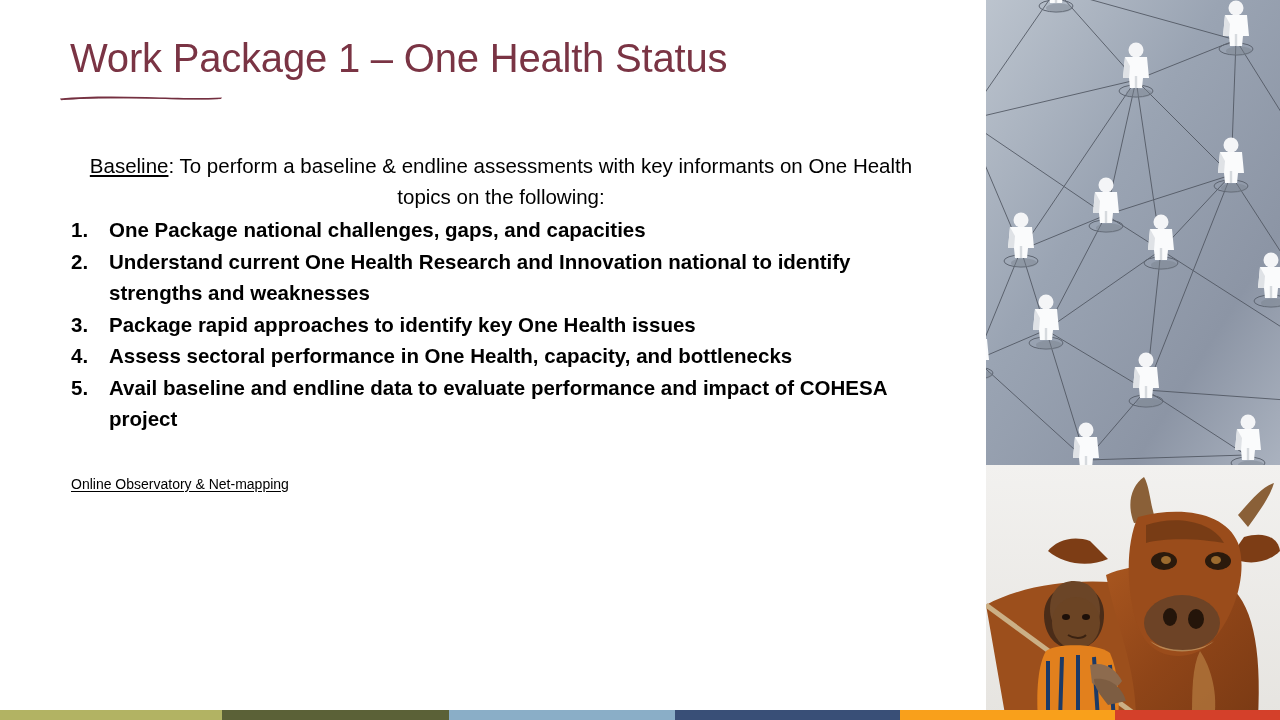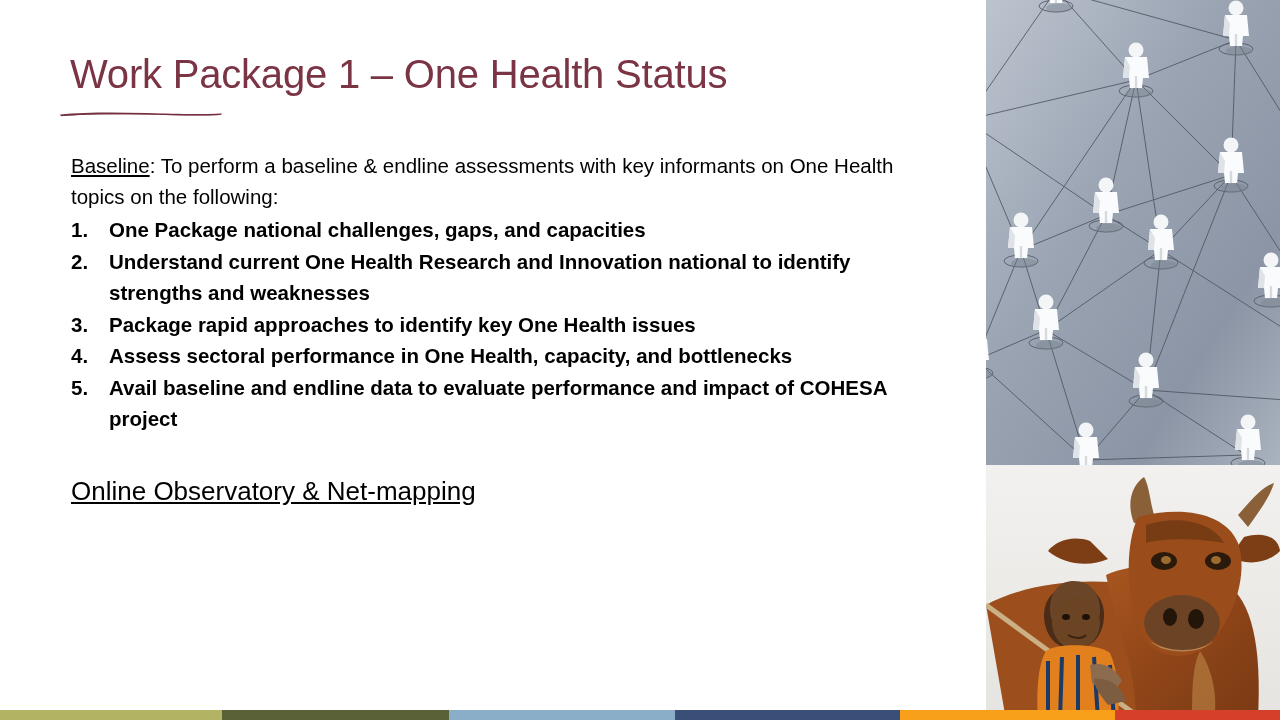--- a/index.html
+++ b/index.html
@@ -5,21 +5,21 @@
   * { margin:0; padding:0; box-sizing:border-box; }
   html, body { width:1280px; height:720px; overflow:hidden; }
   body {
     background:#ffffff;
     font-family:"Liberation Sans", sans-serif;
     position:relative;
   }
   .slide { position:absolute; inset:0; background:#fff; }
 
   
-  .title-block { position:absolute; left:70px; top:52px; }
+  .title-block { position:absolute; left:70px; top:36px; }
   .slide-title {
     font-size:40px;
     font-weight:400;
     color:#7a3444;
     letter-spacing:-0.2px;
     white-space:nowrap;
     line-height:1.1;
   }
   .title-underline {
     position:absolute;
@@ -34,39 +34,40 @@
     position:absolute;
     left:71px;
     top:150px;
     width:860px;
     color:#000;
   }
   .lead {
     font-size:20.5px;
     line-height:31px;
     font-weight:400;
+    text-align:center;
   }
   .lead u { text-decoration:underline; text-underline-offset:2px; }
   .num-list { list-style:none; margin-top:2px; }
   .num-list li {
     display:flex;
     font-size:20.5px;
     font-weight:bold;
     line-height:31.5px;
     margin-bottom:0px;
   }
   .num-list li .num {
     width:38px;
     flex:0 0 38px;
     font-weight:bold;
   }
   .num-list li .txt { flex:1; }
   .subhead {
     margin-top:41px;
-    font-size:26px;
+    font-size:14px;
     font-weight:400;
     text-decoration:underline;
     text-underline-offset:2px;
     display:inline-block;
   }
 
   
   .img-network {
     position:absolute;
     left:986px; top:0; width:294px; height:465px;

